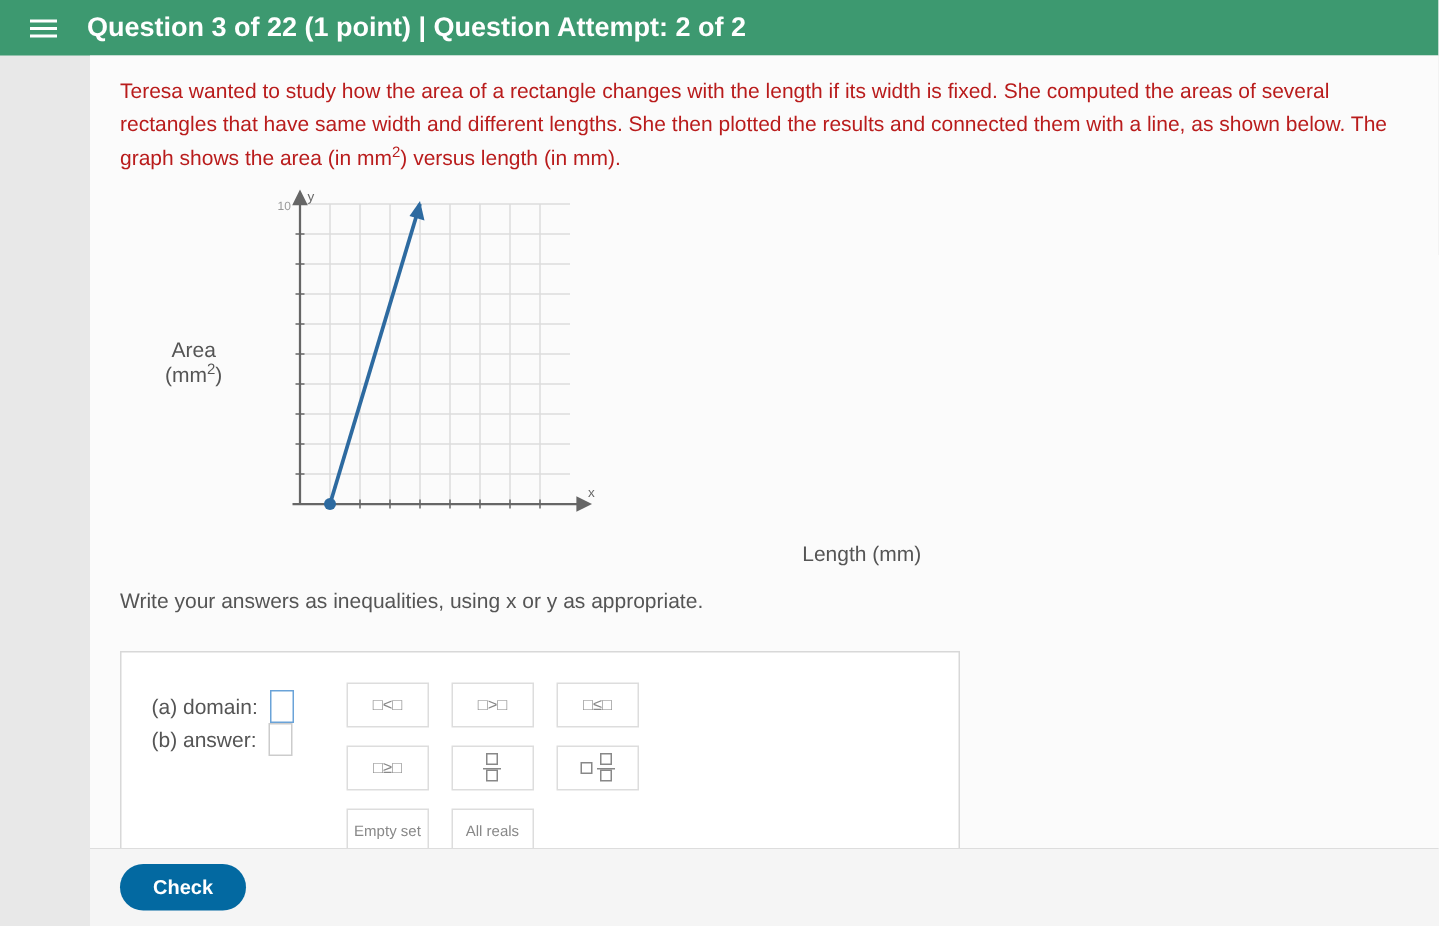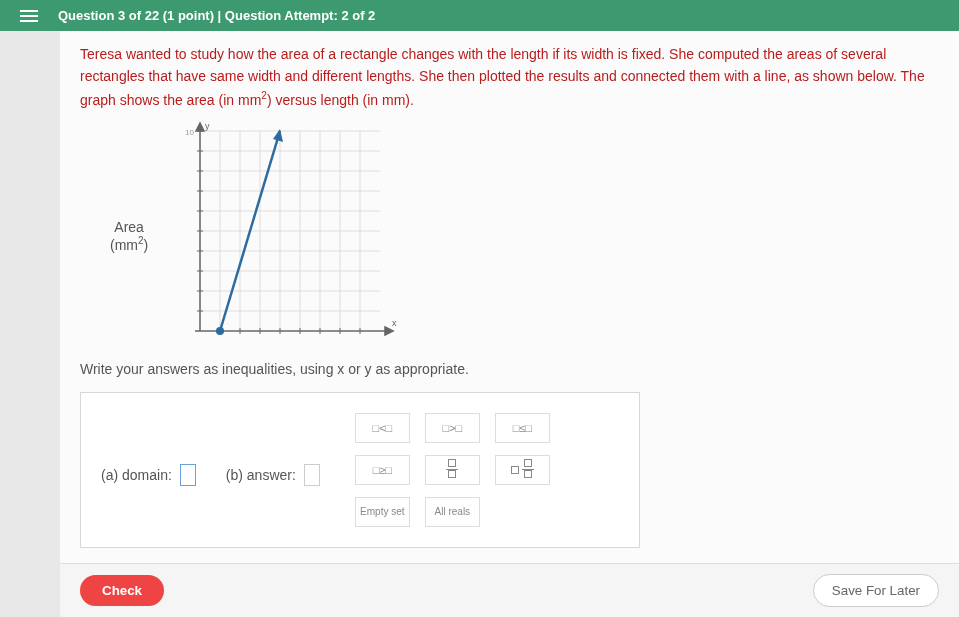--- a/index.html
+++ b/index.html
@@ -21,48 +21,48 @@
   display: flex;
   flex-direction: column;
   gap: 3px;
   cursor: pointer;
 }
 .hamburger span {
   width: 18px;
   height: 2px;
   background: #fff;
 }
-.header-text { font-size: 13px; font-weight: bold; }
+.header-text { font-size: 18px; font-weight: bold; }
 .content {
   background: #fbfbfb;
   margin: 0 0 0 60px;
   padding: 12px 20px 70px 20px;
   min-height: 520px;
 }
 .problem-text { color: #b91c1c; line-height: 1.6; margin-bottom: 10px; }
 .sup { font-size: 10px; vertical-align: super; }
 .prompt { color: #555; margin-bottom: 15px; }
 .graph-area {
   display: flex;
   align-items: center;
   margin: 10px 0 5px 30px;
 }
 .y-label { color: #555; margin-right: 22px; text-align: center; }
 .x-label { color: #555; text-align: center; margin-left: 130px; margin-bottom: 15px; }
 .graph-svg { }
-.instructions { color: #555; margin: 10px 0 15px 0; }
+.instructions { color: #555; margin: 10px 0 26px 0; }
 .answer-section {
   display: flex;
   gap: 30px;
   border: 1px solid #d8d8d8;
   padding: 15px 20px;
   width: 560px;
   background: #fff;
 }
-.answer-inputs { display: flex; flex-direction: row; gap: 30px; padding-top: 10px; }
+.answer-inputs { display: flex; flex-direction: column; padding-top: 10px; }
 .answer-row { display: flex; align-items: center; gap: 8px; color: #555; }
 .input-box {
   width: 16px; height: 22px;
   border: 1px solid #6aa3d8;
   background: #fff;
 }
 .input-box2 {
   width: 16px; height: 22px;
   border: 1px solid #ccc;
   background: #fff;
@@ -89,21 +89,21 @@
   position: fixed;
   bottom: 0; left: 60px; right: 0;
   background: #f5f5f5;
   border-top: 1px solid #ddd;
   padding: 10px 20px;
   display: flex;
   justify-content: space-between;
   align-items: center;
 }
 .check-btn {
-  background: #ef4444;
+  background: #0369a1;
   color: #fff;
   border: none;
   border-radius: 18px;
   padding: 8px 22px;
   font-weight: bold;
   cursor: pointer;
 }
 .save-btn {
   background: #fff;
   color: #666;
@@ -188,20 +188,21 @@
           <line x1="27" y1="10" x2="33" y2="10"></line>
       </g>
       <text x="15" y="14" font-size="8" fill="#999">10</text>
       <text x="35" y="8" font-size="9" fill="#666">y</text>
       <text x="222" y="205" font-size="9" fill="#666">x</text>
       <line x1="50" y1="210" x2="110" y2="10" stroke="#2d6aa0" stroke-width="2.5"></line>
       <polygon points="110,8 103,18 113,21" fill="#2d6aa0"></polygon>
       <circle cx="50" cy="210" r="4" fill="#2d6aa0"></circle>
     </svg>
   </div>
+  <div class="x-label">Length (mm)</div>
 
   <p class="instructions">
     <span>Write your answers as inequalities, using x or y as appropriate.</span><br>
   </p>
 
   <div class="answer-section">
     <div class="answer-inputs">
       <div class="answer-row">
         <span>(a) domain:</span>
         <div class="input-box"></div>
@@ -230,14 +231,13 @@
       </div>
       <div class="pal-btn pal-txt">Empty set</div>
       <div class="pal-btn pal-txt">All reals</div>
       <div></div>
     </div>
   </div>
 </div>
 
 <div class="footer">
   <button class="check-btn">Check</button>
-  <button class="save-btn">Save For Later</button>
 </div>
 
 </body></html>

